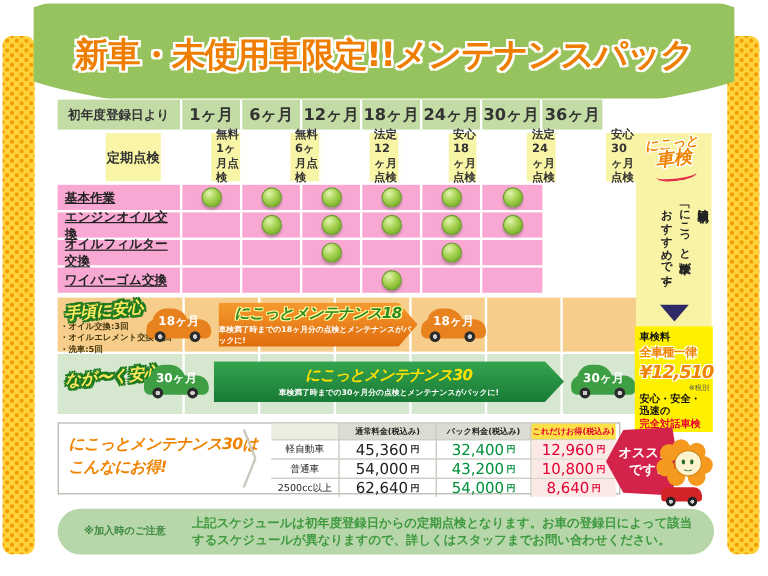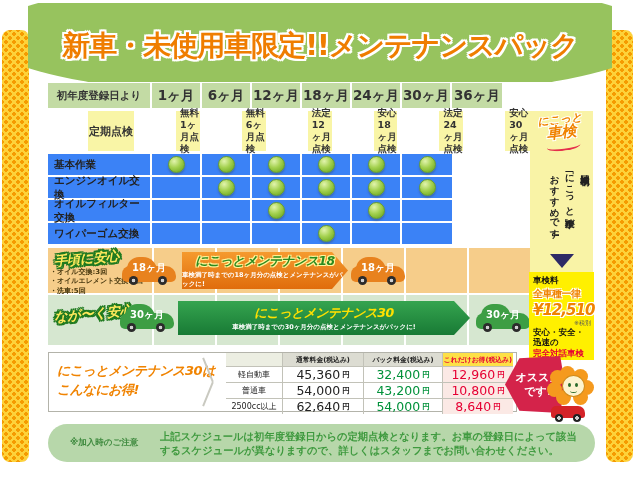--- a/index.html
+++ b/index.html
@@ -28,21 +28,21 @@
   .head-row .cell{background:#c3dba4;font-weight:bold;color:#333;}
   .lblcol{width:104px;} .pcol{width:50px;}
   .head-row{top:83px;height:25px;width:545px;}
   .head-row .lblcol{font-size:10.5px;}
   .head-row .pcol{font-size:13.5px;}
   .insp-row{top:111px;height:40px;width:482px;}
   .insp-row .cell{background:#f9f5a6;color:#333;margin-left:40px;}
   .insp-row .lblcol{font-size:11px;font-weight:bold;}
   .insp-row .pcol{font-size:9.5px;font-weight:bold;justify-content:flex-start;padding-left:4px;line-height:1.25;}
   .data-row{height:21px;width:482px;}
-  .data-row .cell{background:#3b82f6;}
+  .data-row .cell{background:#f9a8d4;text-decoration:underline;}
   .data-row .lblcol{justify-content:flex-start;padding-left:6px;font-size:10.5px;font-weight:bold;color:#222;}
   .dot{width:15px;height:15px;border-radius:50%;display:block;
     background:radial-gradient(circle at 35% 28%,#e2f4ae,#a4d14f 45%,#7cb32e 78%,#639d20);
     border:1px solid #6a9f2b;box-shadow:0 2px 2px rgba(60,60,60,.35);}
 
   
   .band-section{position:absolute;left:48px;width:482px;}
   .o-sec{top:248px;height:45px;background:#f6cd8a;}
   .g-sec{top:295px;height:50px;background:#d6e7d0;}
   .gridline{position:absolute;top:0;width:2px;height:100%;background:#fff;}

